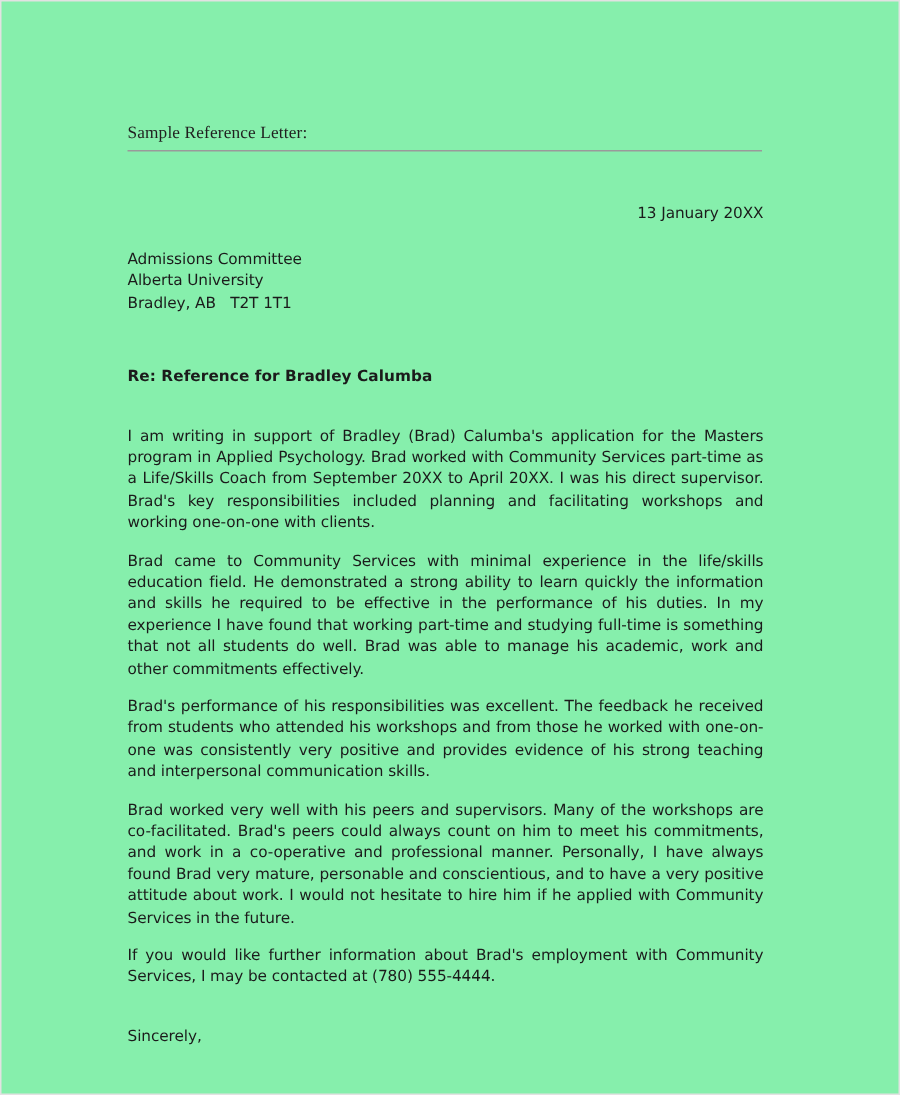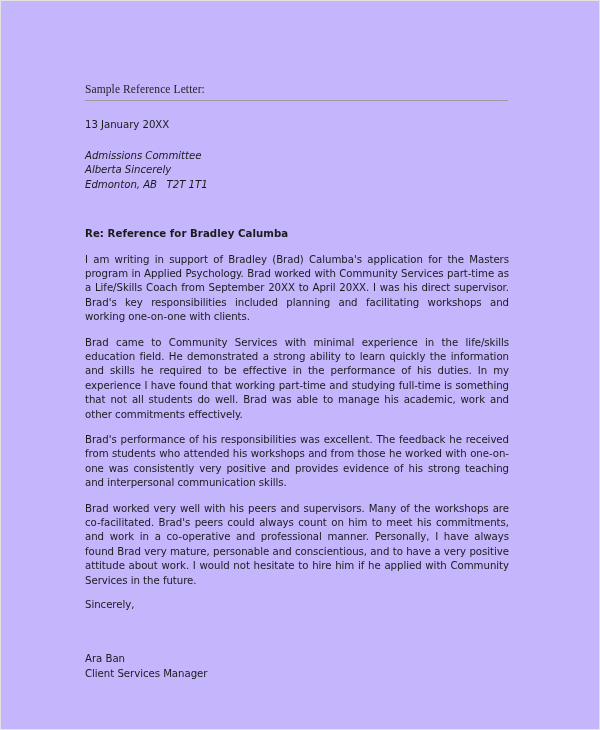--- a/index.html
+++ b/index.html
@@ -4,21 +4,21 @@
 <style>
   html, body {
     margin: 0;
     padding: 0;
     background: #ffffff;
   }
   .page {
     position: relative;
     width: 600px;
     height: 730px;
-    background: #c4b5fd;
+    background: #86efac;
     border: 1px solid #e2e2e2;
     box-sizing: border-box;
     overflow: hidden;
   }
   .sheet {
     position: absolute;
     left: 84px;
     top: 82px;
     width: 424px;
   }
@@ -40,45 +40,45 @@
     border-top: 1px solid #9a9a9a;
   }
   .body-text {
     font-family: "DejaVu Sans", "Liberation Sans", sans-serif;
     font-size: 10.2px;
     line-height: 14.4px;
     color: #1b1b1b;
     letter-spacing: -0.05px;
   }
   .date-block {
-    margin-top: 17px;
+    margin-top: 35px;
+    text-align: right;
   }
   .address-block {
     margin-top: 17px;
   }
   .address-block .addr-line {
     display: block;
     white-space: pre;
-    font-style: italic;
   }
   .subject {
     margin-top: 35px;
     font-weight: bold;
     letter-spacing: 0.05px;
   }
   .para {
     margin-top: 11px;
     text-align: justify;
     text-justify: inter-word;
   }
   .para.first {
-    margin-top: 11px;
+    margin-top: 25px;
   }
   .closing {
-    margin-top: 10px;
+    margin-top: 25px;
   }
   .signature-block {
     margin-top: 40px;
   }
   .signature-block .sig-line {
     display: block;
   }
 </style>
 </head>
 <body>
@@ -89,30 +89,31 @@
     <div class="letterhead">
       <span class="hl-line">Sample Reference Letter:</span>
     </div>
 
     <div class="rule"></div>
 
     <div class="body-text date-block">13 January 20XX</div>
 
     <div class="body-text address-block">
       <span class="addr-line">Admissions Committee</span>
-      <span class="addr-line">Alberta Sincerely</span>
-      <span class="addr-line">Edmonton, AB   T2T 1T1</span>
+      <span class="addr-line">Alberta University</span>
+      <span class="addr-line">Bradley, AB   T2T 1T1</span>
     </div>
 
     <div class="body-text subject">Re: Reference for Bradley Calumba</div>
 
     <div class="body-text para first">I am writing in support of Bradley (Brad) Calumba's application for the Masters program in Applied Psychology. Brad worked with Community Services part-time as a Life/Skills Coach from September 20XX to April 20XX. I was his direct supervisor. Brad's key responsibilities included planning and facilitating workshops and working one-on-one with clients.</div>
     <div class="body-text para">Brad came to Community Services with minimal experience in the life/skills education field.  He demonstrated a strong ability to learn quickly the information and skills he required to be effective in the performance of his duties. In my experience I have found that working part-time and studying full-time is something that not all students do well. Brad was able to manage his academic, work and other commitments effectively.</div>
     <div class="body-text para">Brad's performance of his responsibilities was excellent. The feedback he received from students who attended his workshops and from those he worked with one-on-one was consistently very positive and provides evidence of his strong teaching and interpersonal communication skills.</div>
     <div class="body-text para">Brad worked very well with his peers and supervisors. Many of the workshops are co-facilitated. Brad's peers could always count on him to meet his commitments, and work in a co-operative and professional manner. Personally, I have always found Brad very mature, personable and conscientious, and to have a very positive attitude about work. I would not hesitate to hire him if he applied with Community Services in the future.</div>
+    <div class="body-text para">If you would like further information about Brad's employment with Community Services, I may be contacted at (780) 555-4444.</div>
 
     <div class="body-text closing">Sincerely,</div>
 
     <div class="body-text signature-block">
       <span class="sig-line">Ara Ban</span>
       <span class="sig-line">Client Services Manager</span>
     </div>
 
   </div>
 </div>

